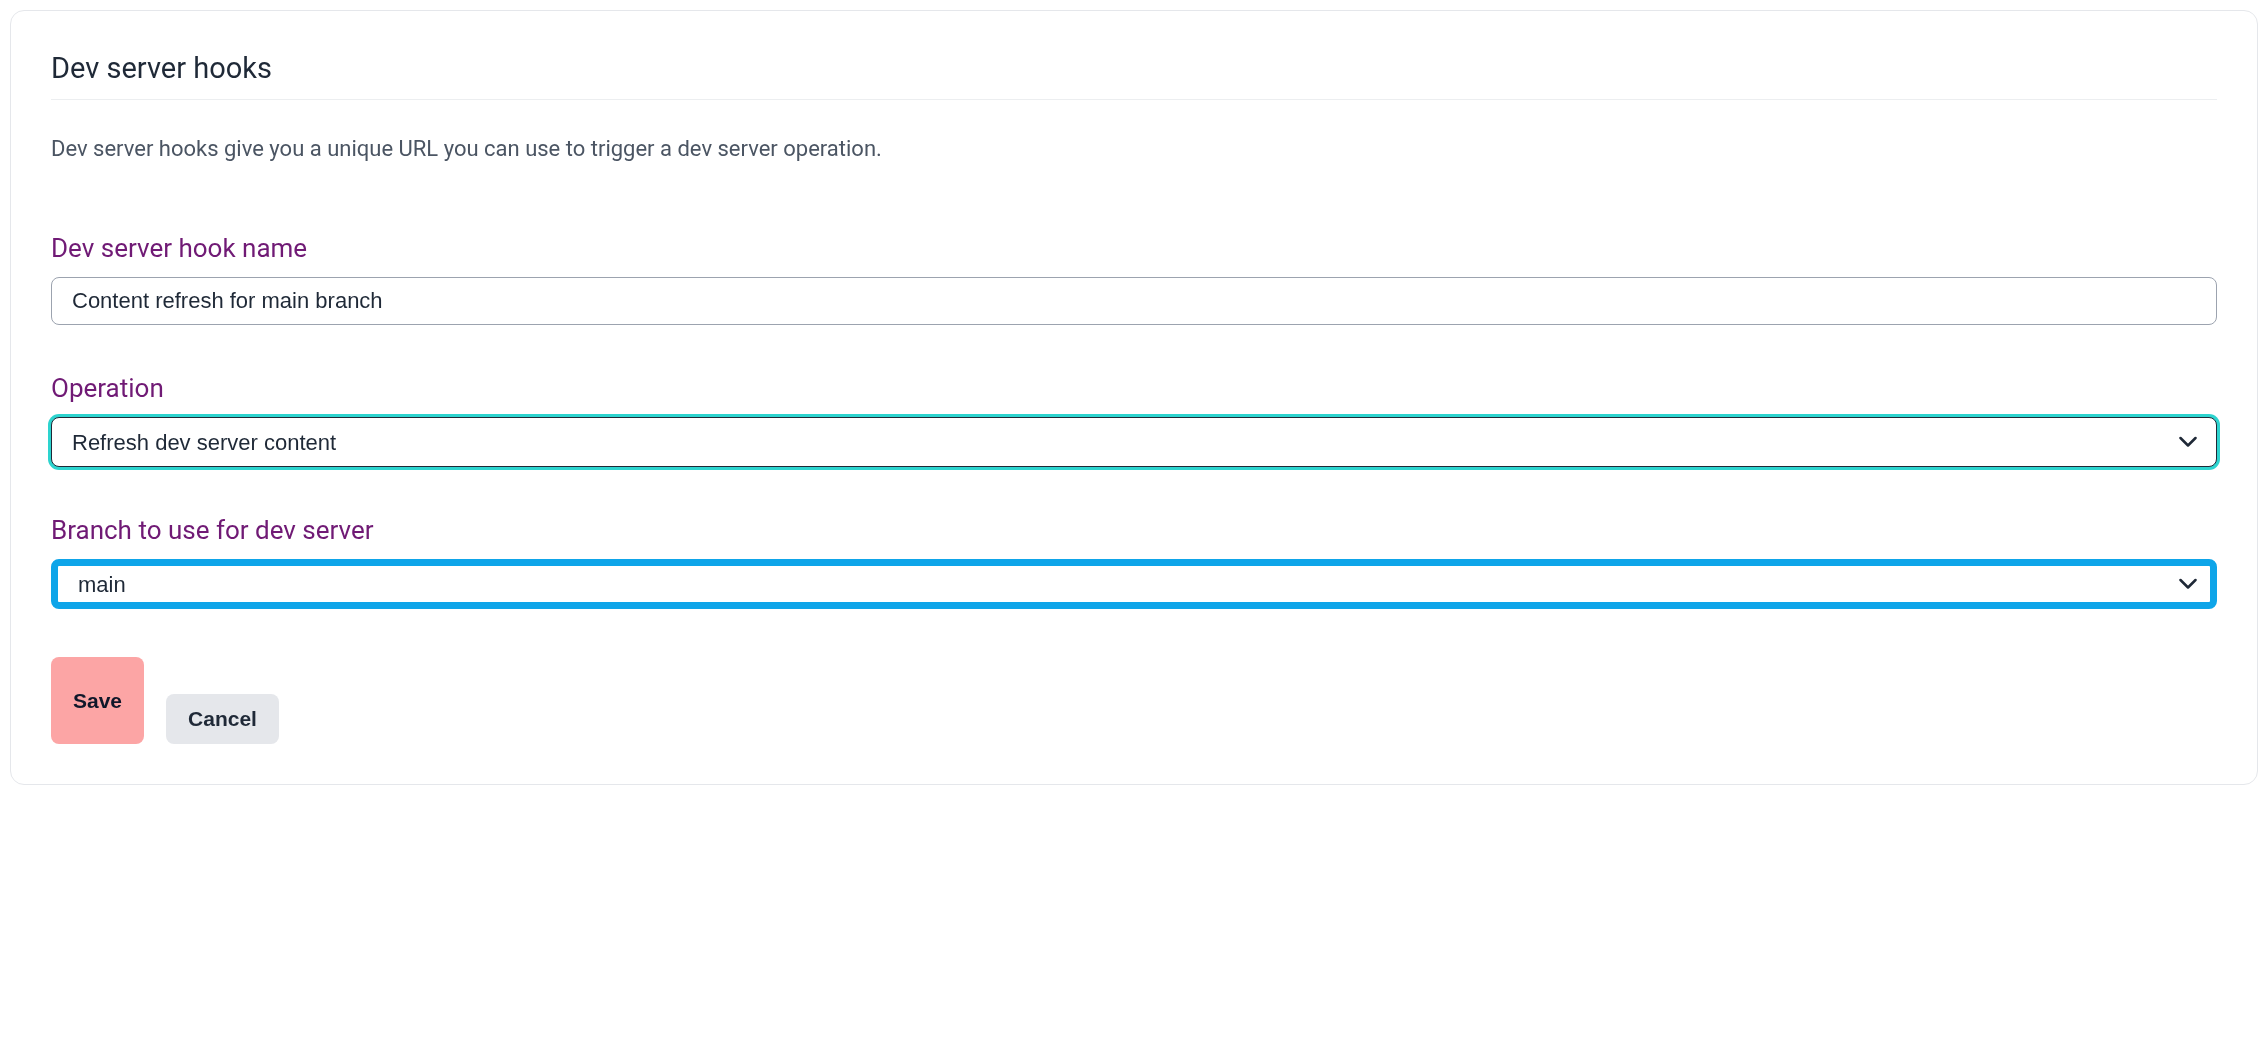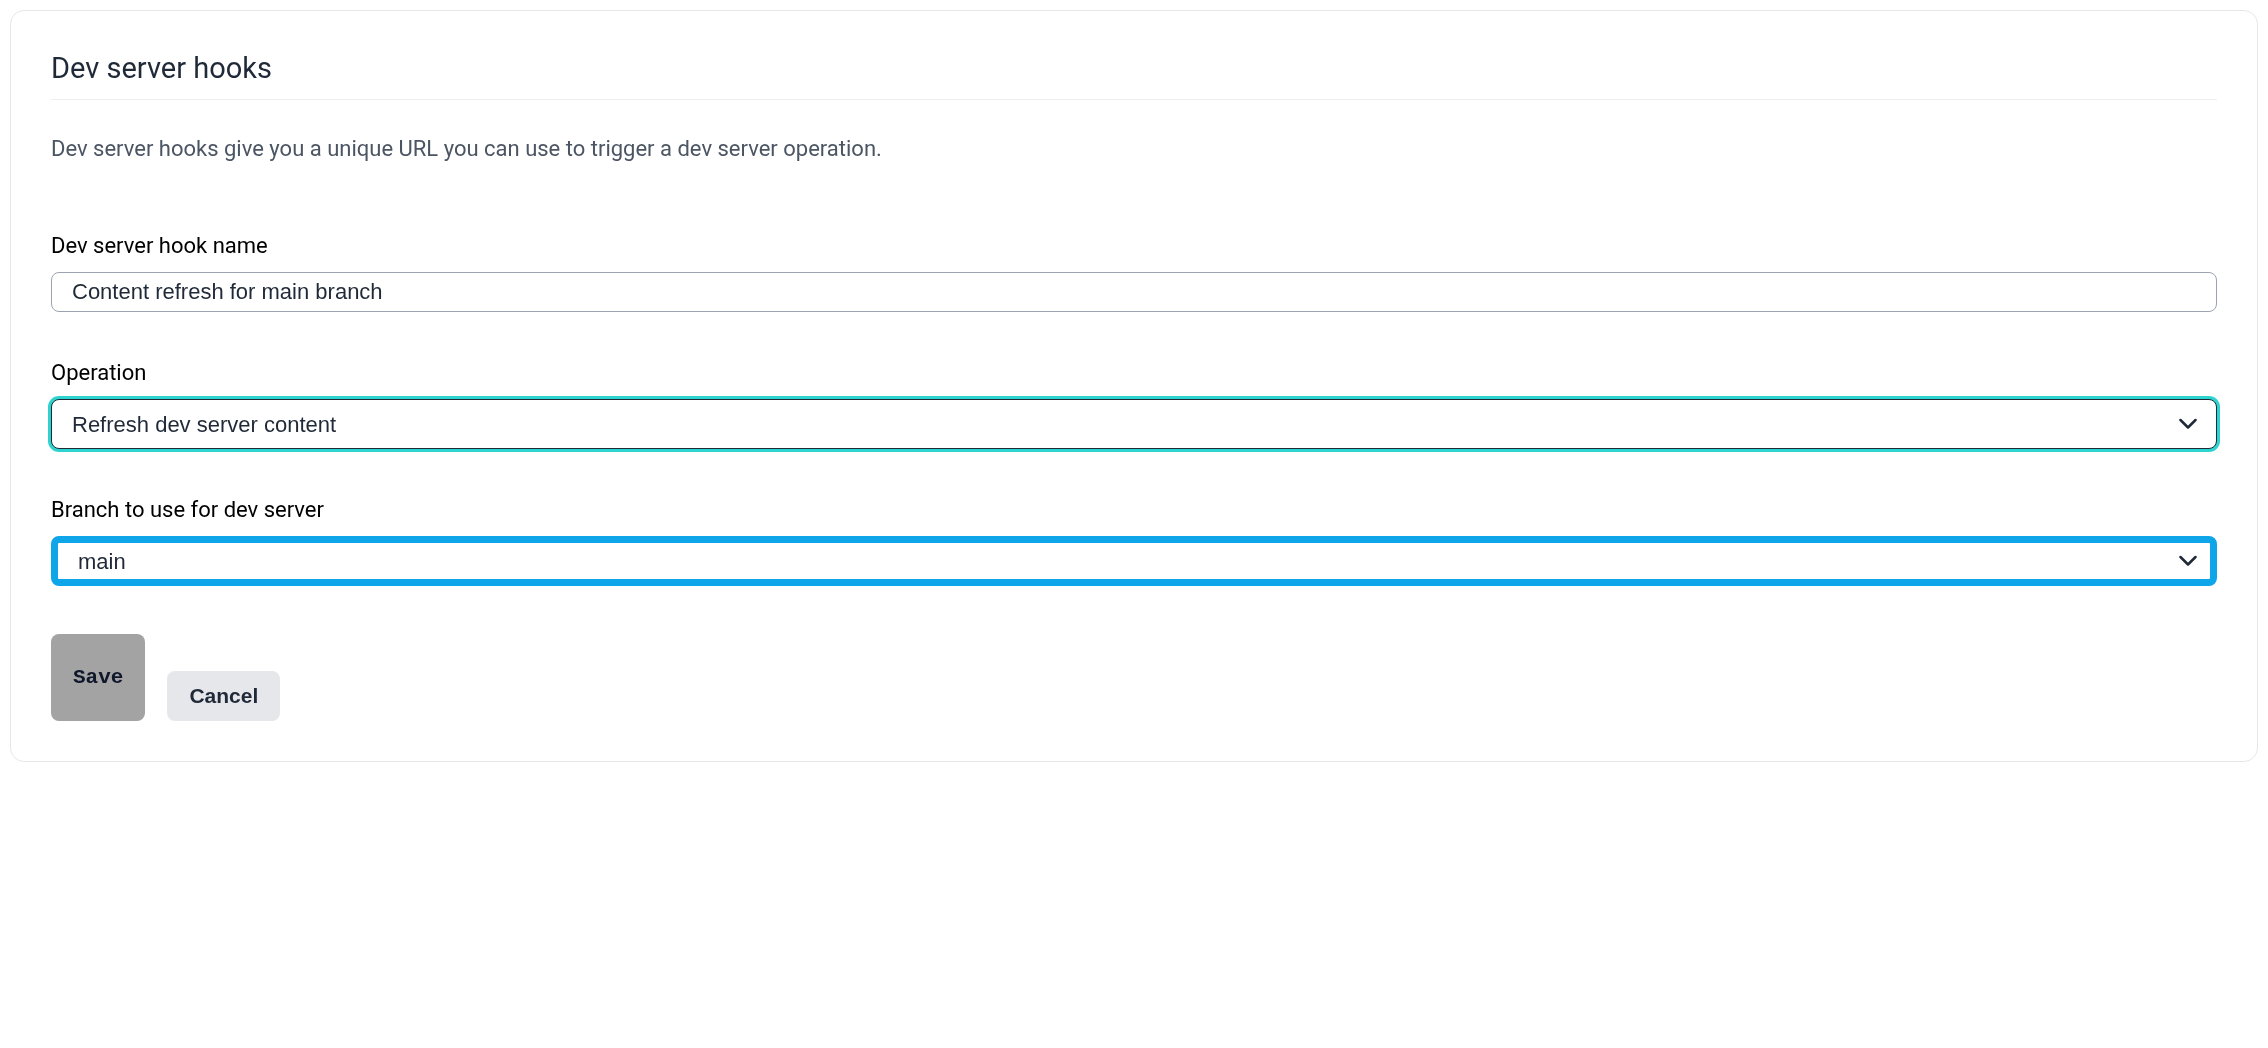--- a/index.html
+++ b/index.html
@@ -30,27 +30,27 @@
     .card-description {
       font-size: 22px;
       color: #4b5563;
       margin-bottom: 72px;
     }
     .field-group {
       margin-bottom: 48px;
     }
     .field-label {
       display: block;
-      font-size: 22px;
-      color: #000000;
+      font-size: 26px;
+      color: #701a75;
       margin-bottom: 14px;
     }
     .text-input {
       width: 100%;
-      height: 40px;
+      height: 48px;
       padding: 0 20px;
       font-size: 22px;
       color: #1f2937;
       background: #ffffff;
       border: 1px solid #9ca3af;
       border-radius: 8px;
       outline: none;
     }
     .select-wrapper {
       position: relative;
@@ -100,23 +100,22 @@
     }
     .btn {
       padding: 13px 22px;
       font-size: 21px;
       font-weight: 600;
       border: none;
       border-radius: 8px;
       cursor: pointer;
     }
     .btn-primary {
-      background: #a3a3a3;
+      background: #fca5a5;
       color: #0f172a;
-      font-family: Liberation Mono, monospace;
     }
     .btn-secondary {
       background: #e5e7eb;
       color: #1f2937;
       margin-top: 37px;
     }
   </style>
 </head>
 <body>
 

